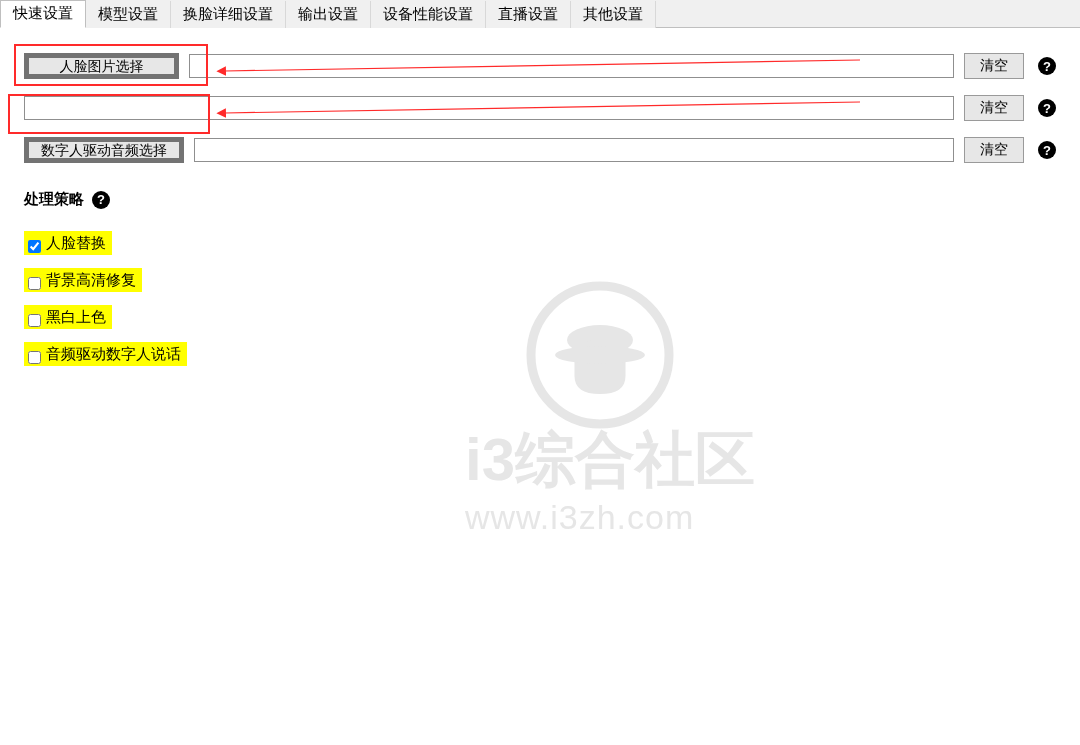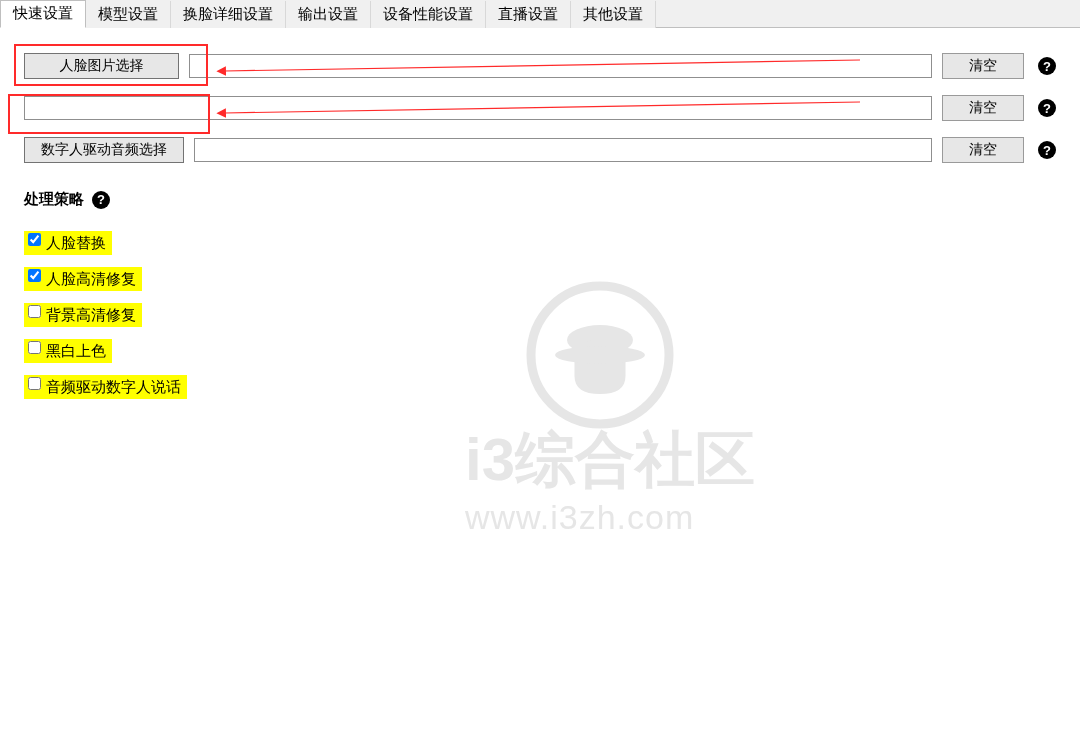--- a/index.html
+++ b/index.html
@@ -47,39 +47,39 @@
     .row {
       display: flex;
       align-items: center;
       margin-bottom: 14px;
       height: 28px;
     }
     .select-btn {
       width: 160px;
       height: 26px;
       background: #e7e7e7;
-      border: 1px solid #737373;
+      border: 5px solid #737373;
       font-size: 14px;
       cursor: pointer;
       margin-right: 10px;
       font-family: inherit;
     }
     .select-btn.narrow {
       width: 155px;
     }
     .path-input {
       flex: 1;
       height: 24px;
       border: 1px solid #8f8f8f;
       padding: 0 4px;
       font-size: 14px;
       background: #fff;
     }
     .clear-btn {
-      width: 82px;
+      width: 60px;
       height: 26px;
       background: #e7e7e7;
       border: 1px solid #9a9a9a;
       font-size: 14px;
       margin-left: 10px;
       cursor: pointer;
       font-family: inherit;
     }
     .help-icon {
       width: 18px;
@@ -104,21 +104,21 @@
     }
     .section-title {
       font-size: 15px;
       font-weight: bold;
     }
     .checkrow {
       margin-bottom: 12px;
     }
     .checkbox-hl {
       display: inline-flex;
-      align-items: flex-start;
+      align-items: flex-end;
       background: #ffff00;
       padding: 2px 6px 2px 4px;
       font-size: 15px;
       cursor: pointer;
       line-height: 20px;
     }
     .checkbox-hl input[type="checkbox"] {
       margin-right: 5px;
       width: 13px;
       height: 13px;
@@ -214,26 +214,20 @@
 
   <div class="section-title-row">
     <span class="section-title">处理策略</span>
     <span class="help-icon" style="margin-left:8px;">?</span>
   </div>
 
   <div class="checkrow">
     <label class="checkbox-hl">
       <input type="checkbox" checked="" style="">
       <span>人脸替换</span>
-    </label>
-  </div>
-  <div class="checkrow">
-    <label class="checkbox-hl">
-      <input type="checkbox" checked="" style="">
-      <span>人脸高清修复</span>
     </label>
   </div>
   <div class="checkrow">
     <label class="checkbox-hl">
       <input type="checkbox" style="">
       <span>背景高清修复</span>
     </label>
   </div>
   <div class="checkrow">
     <label class="checkbox-hl">

